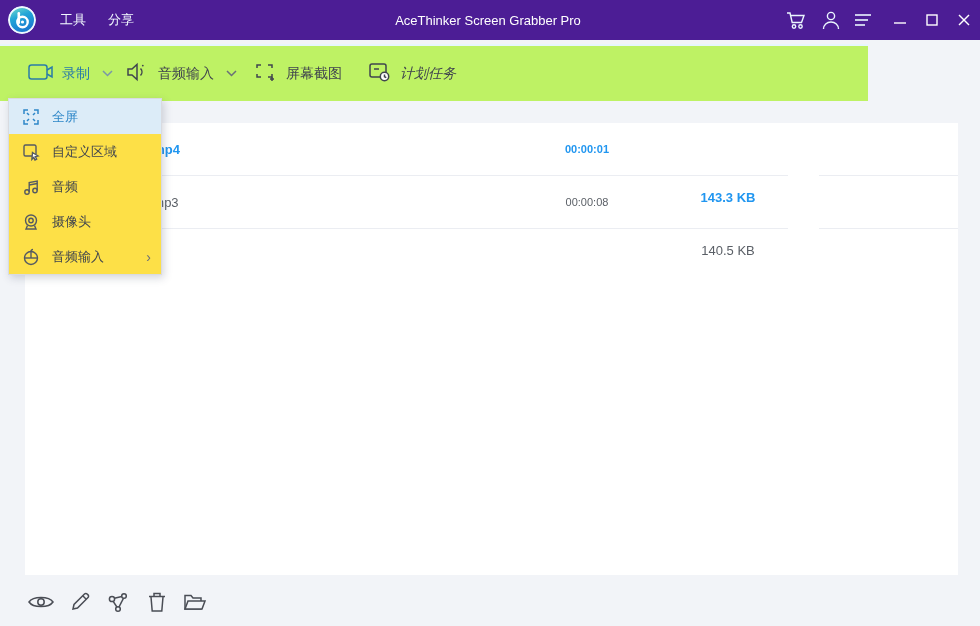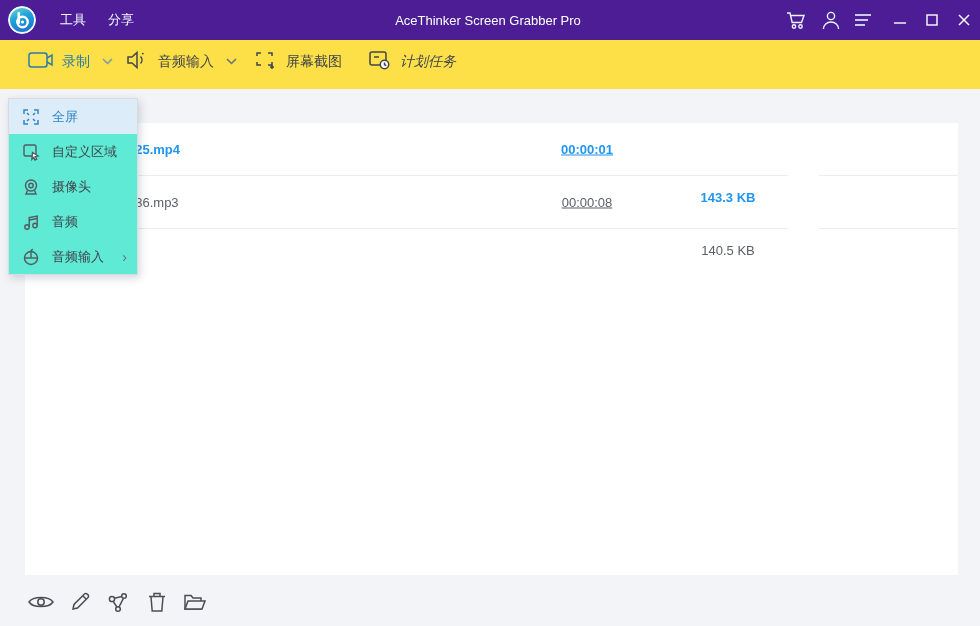--- a/index.html
+++ b/index.html
@@ -14,50 +14,50 @@
   .tb-menu { display:flex; margin-left:24px; gap:22px; }
   .tb-menu-item { font-size:13px; color:#f2faff; cursor:default; }
   .tb-title { position:absolute; left:0; right:4px; text-align:center; font-size:13px;
     color:#ffffff; pointer-events:none; }
   .tb-right { position:absolute; right:10px; top:0; height:40px; display:flex;
     align-items:center; gap:14px; }
   .tb-ic { display:flex; align-items:center; justify-content:center; }
   .tb-ic svg { display:block; }
 
   
-  .toolbar { position:absolute; top:32px; left:0; width:980px; height:57px;
-    background:#fde047; border-top:2px solid #e7f6fc; z-index:5; }
+  .toolbar { position:absolute; top:44px; left:0; width:868px; height:57px;
+    background:#bef264; border-top:2px solid #e7f6fc; z-index:5; }
   .tool-group { position:absolute; top:0; height:55px; display:flex;
     align-items:center; gap:8px; cursor:default; }
   .tool-label { font-size:14px; color:#40454e; white-space:nowrap; }
   .tool-label.accent { color:#2a7ca8; }
   .tg-record { left:28px; }
   .tg-audio { left:126px; }
   .tg-shot { left:254px; }
   .tg-sched { left:368px;font-style:italic; }
   .chev { margin-left:4px; display:flex; align-items:center; }
 
   
   .panel { position:absolute; top:123px; left:25px; width:933px; height:452px;
     background:#ffffff; z-index:1; }
   .row { position:relative; height:52px; }
   .row .fname { position:absolute; left:103px; top:50%; transform:translateY(-50%);
     font-size:13px; }
   .row .dur { position:absolute; left:512px; width:100px; text-align:center; top:50%;
-    transform:translateY(-50%); font-size:13px;text-decoration:underline; }
+    transform:translateY(-50%); font-size:11px; }
   .row .fsize { position:absolute; left:653px; width:100px; text-align:center; top:50%;
     transform:translateY(-50%); font-size:13px;margin-top:48px; }
   .row.sel .fname, .row.sel .dur, .row.sel .fsize { color:#2196f0; font-weight:bold; }
   .row.plain .fname, .row.plain .dur, .row.plain .fsize { color:#5a5f66; }
   .divider { height:1px; background:#ebedf2; }
   .white-overlay { position:absolute; left:763px; top:12px; width:31px; height:215px;
     background:#ffffff; z-index:2; }
 
   
-  .dropdown { position:absolute; top:98px; left:8px; width:130px; background:#5eead4;
+  .dropdown { position:absolute; top:98px; left:8px; width:154px; background:#fde047;
     border:1px solid #d9dbe0; box-shadow:2px 3px 8px rgba(60,70,90,.22); z-index:20; }
   .dd-item { height:35px; display:flex; align-items:center; padding-left:12px;
     gap:11px; font-size:13px; color:#40454e; cursor:default; position:relative; }
   .dd-item.sel { background:#dcecf8; color:#2e87c8; }
   .dd-item .dd-ic { width:20px; height:20px; display:flex; align-items:center;
     justify-content:center; flex:0 0 auto; }
   .dd-arrow { position:absolute; right:10px; font-size:14px; color:#6a6f78;
     line-height:1; }
 
   
@@ -220,37 +220,37 @@
       <svg width="18" height="18" viewBox="0 0 18 18" fill="none" stroke="#555a62" stroke-width="1.4">
         <path d="M14 11 V3.5 a1.5 1.5 0 0 0 -1.5 -1.5 h-9 A1.5 1.5 0 0 0 2 3.5 v8 A1.5 1.5 0 0 0 3.5 13 H10"></path>
         <path d="M10.5 9.5 l5.5 3.5 -2.6 .6 1.2 2.6 -1.6 .8 -1.2 -2.6 -1.9 1.9 z" fill="#ffffff"></path>
       </svg>
     </span>
     <span>自定义区域</span>
   </div>
   <div class="dd-item">
     <span class="dd-ic">
       <svg width="18" height="18" viewBox="0 0 18 18" fill="none" stroke="#555a62" stroke-width="1.4">
-        <circle cx="9" cy="7.5" r="5.5"></circle>
-        <circle cx="9" cy="7.5" r="2.2"></circle>
-        <path d="M5.5 12.5 L4 16 h10 l-1.5 -3.5"></path>
-      </svg>
-    </span>
-    <span>摄像头</span>
-  </div>
-  <div class="dd-item">
-    <span class="dd-ic">
-      <svg width="18" height="18" viewBox="0 0 18 18" fill="none" stroke="#555a62" stroke-width="1.4">
         <circle cx="5" cy="14" r="2.2"></circle>
           <circle cx="13" cy="12.5" r="2.2"></circle>
         <path d="M7.2 14 V4.5 L15.2 3 v9.5"></path>
         <path d="M7.2 7 L15.2 5.5"></path>
       </svg>
     </span>
     <span>音频</span>
+  </div>
+  <div class="dd-item">
+    <span class="dd-ic">
+      <svg width="18" height="18" viewBox="0 0 18 18" fill="none" stroke="#555a62" stroke-width="1.4">
+        <circle cx="9" cy="7.5" r="5.5"></circle>
+        <circle cx="9" cy="7.5" r="2.2"></circle>
+        <path d="M5.5 12.5 L4 16 h10 l-1.5 -3.5"></path>
+      </svg>
+    </span>
+    <span>摄像头</span>
   </div>
   <div class="dd-item">
     <span class="dd-ic">
       <svg width="18" height="18" viewBox="0 0 18 18" fill="none" stroke="#555a62" stroke-width="1.4">
         <circle cx="9" cy="10" r="6.5"></circle>
         <line x1="9" y1="3.5" x2="9" y2="10"></line>
         <line x1="2.5" y1="10" x2="15.5" y2="10"></line>
         <path d="M9 3.5 a2 2 0 0 1 2 -2"></path>
       </svg>
     </span>

